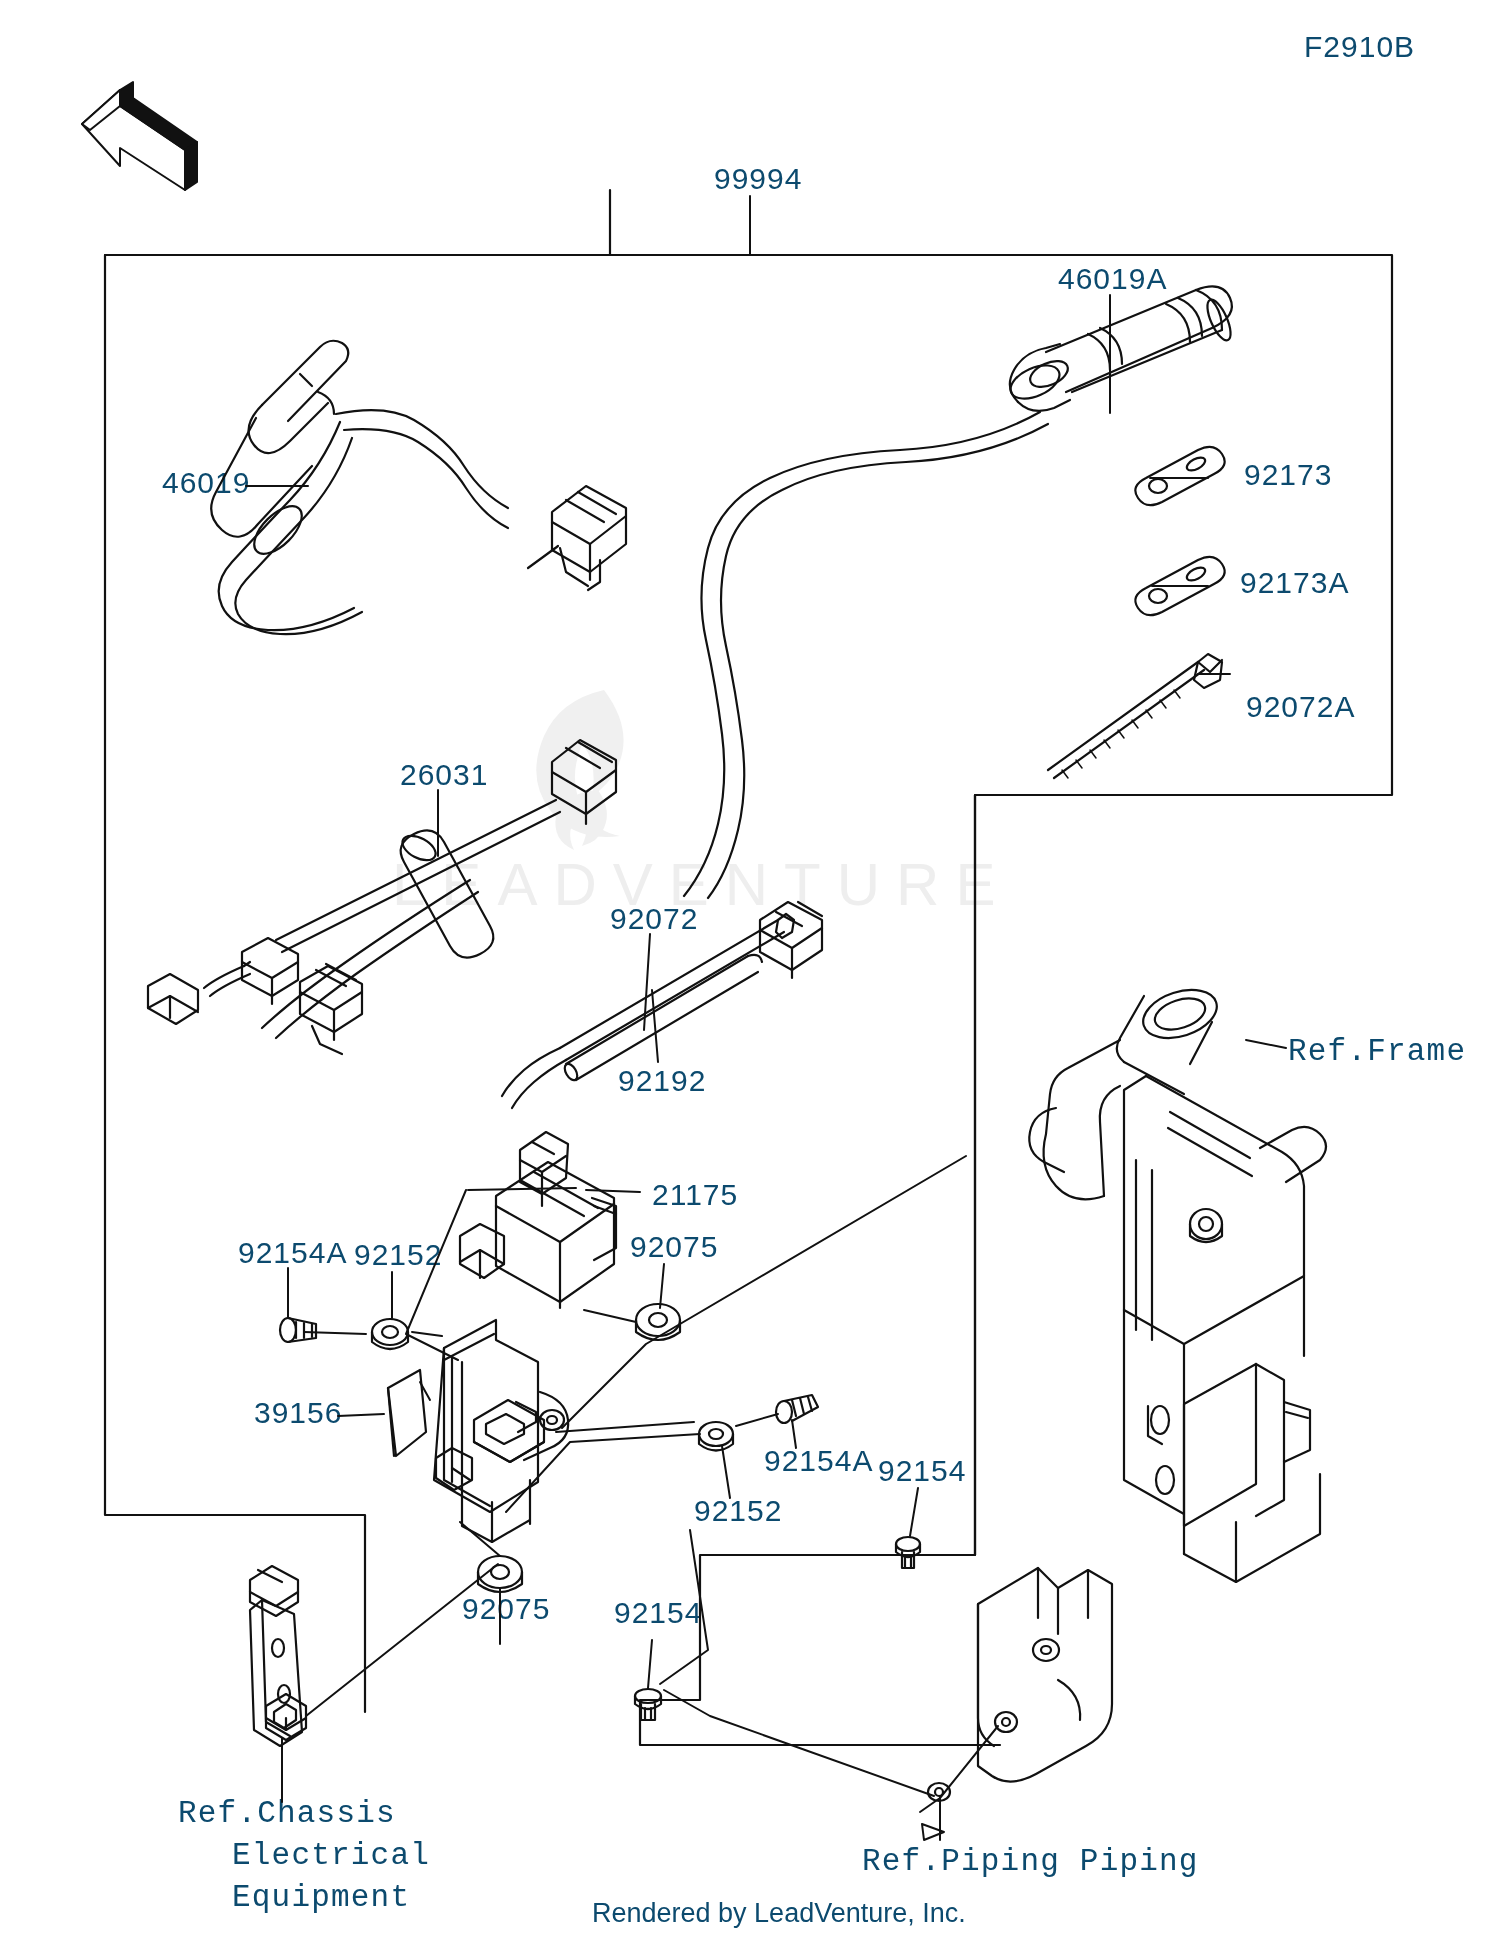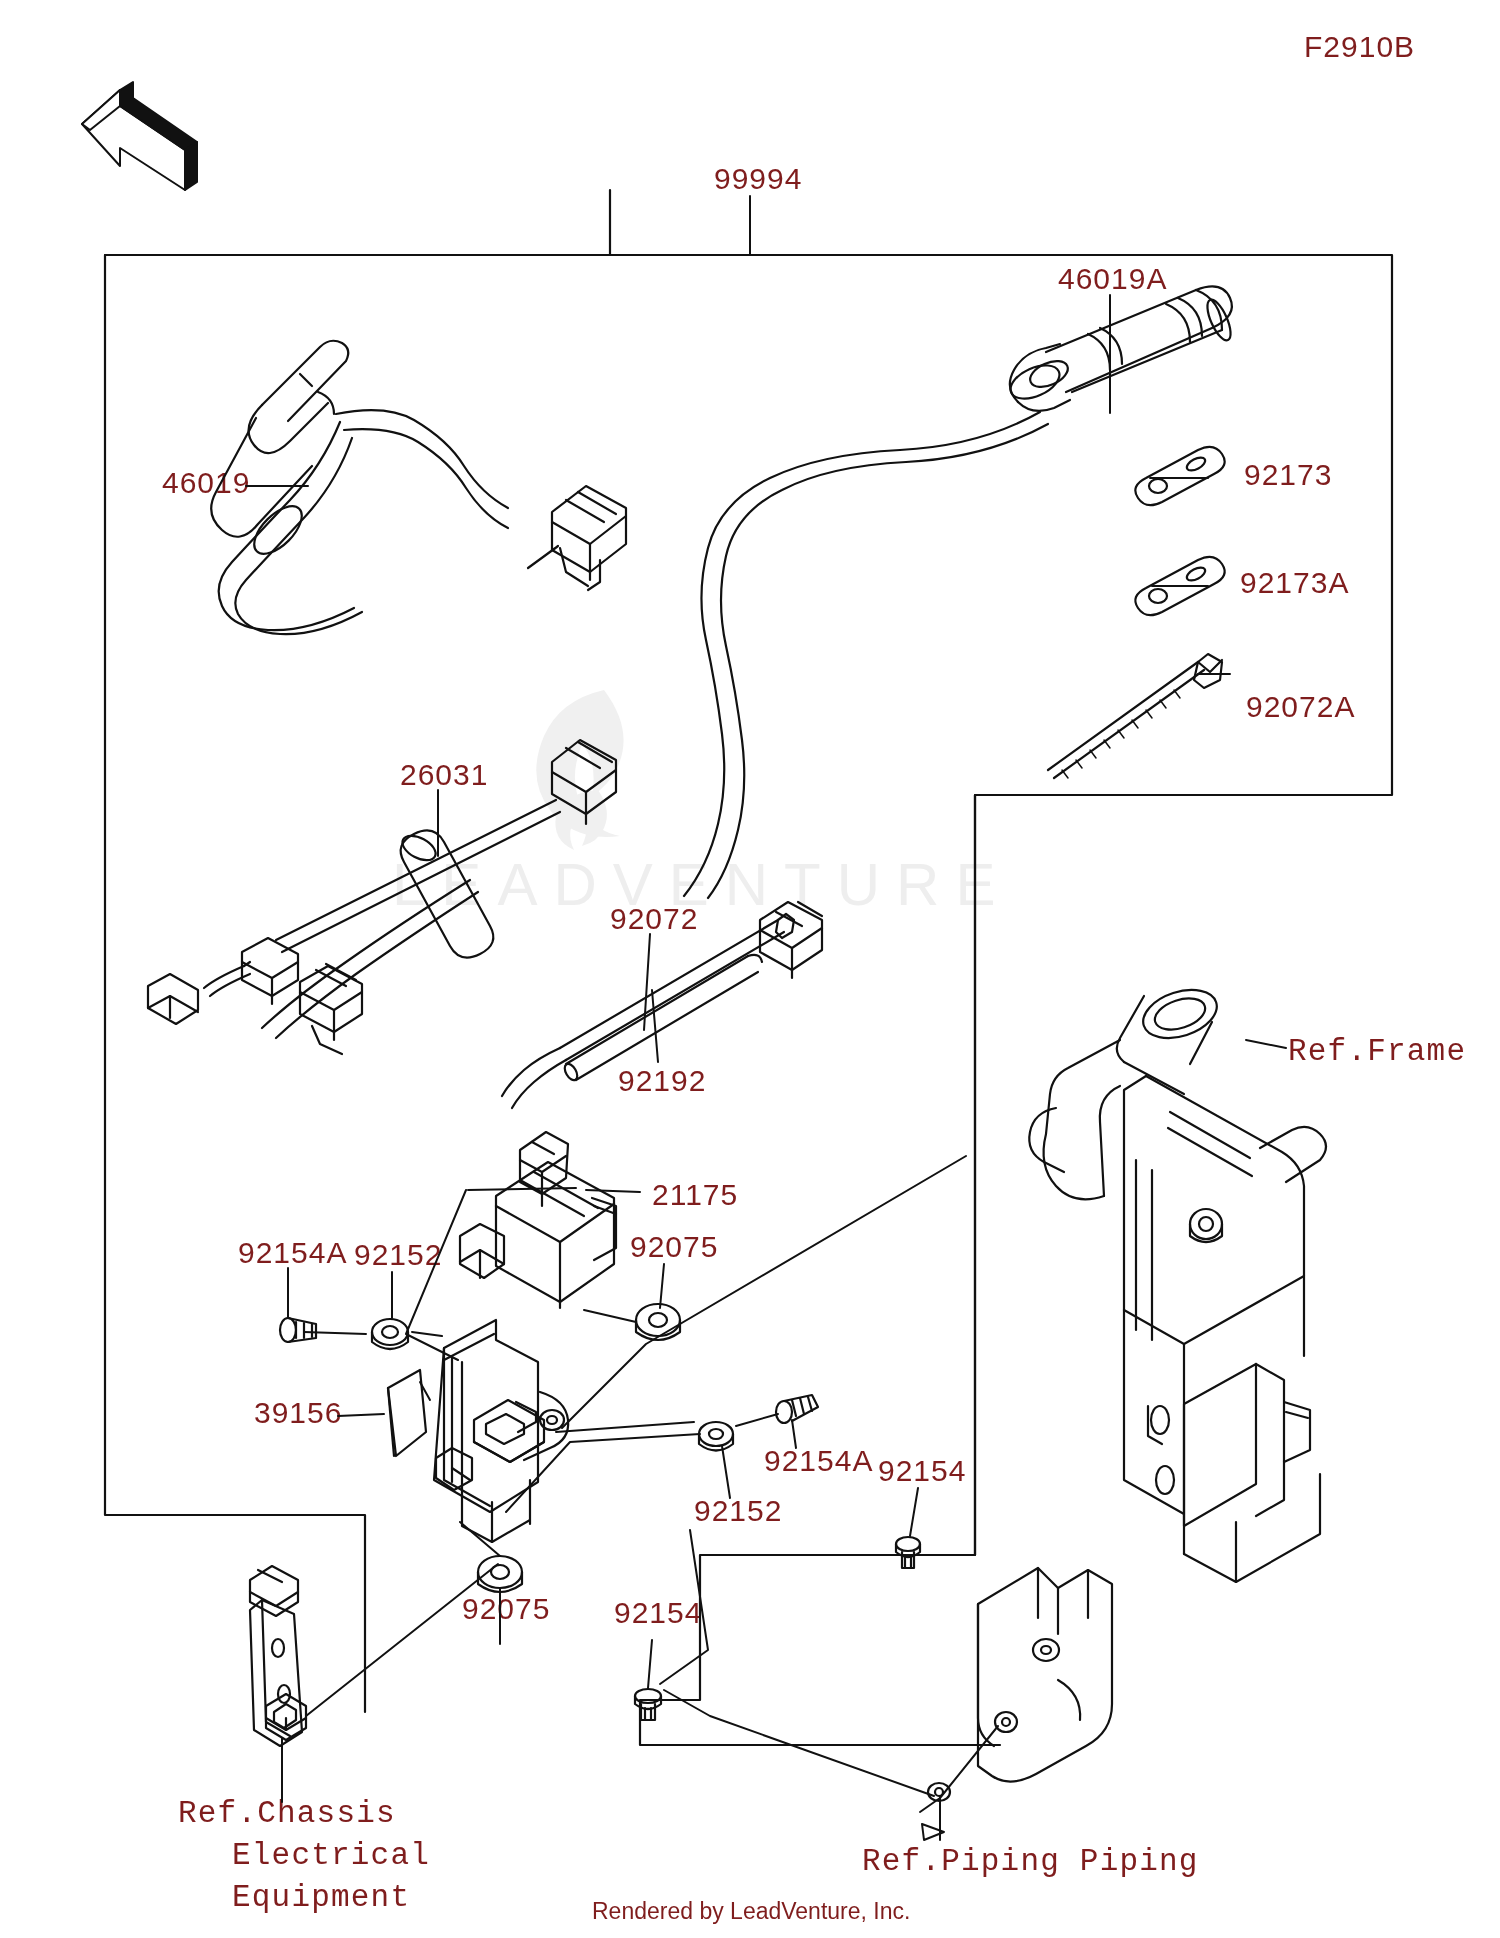--- a/index.html
+++ b/index.html
@@ -1,23 +1,23 @@
 <!DOCTYPE html>
 <html><head>
 <meta charset="utf-8">
 <style>
   html,body{margin:0;padding:0;background:#ffffff;}
   body{width:1500px;height:1938px;position:relative;overflow:hidden;
        font-family:"Liberation Sans",sans-serif;color:#1a1a1a;}
   #sheet{position:absolute;inset:0;}
   svg.layer{position:absolute;left:0;top:0;width:1500px;height:1938px;}
-  .lbl{position:absolute;white-space:pre;color:#7f1d1d;}
+  .lbl{position:absolute;white-space:pre;color:#0c4a6e;}
   .num{font-family:"Liberation Sans",sans-serif;font-size:30px;letter-spacing:1.0px;}
   .mono{font-family:"Liberation Mono",monospace;font-size:31px;letter-spacing:1.2px;}
-  .foot{font-family:"Liberation Sans",sans-serif;font-size:23px;}
+  .foot{font-family:"Liberation Sans",sans-serif;font-size:27px;}
   .wm{position:absolute;color:#eeeeee;font-family:"Liberation Sans",sans-serif;
       font-size:60px;letter-spacing:16px;font-weight:400;user-select:none;}
 </style>
 </head>
 <body>
 
 <div id="sheet">
 
   <div class="wm" style="left:392px;top:850px;">LEADVENTURE</div>
   <svg class="layer" style="z-index:0">

